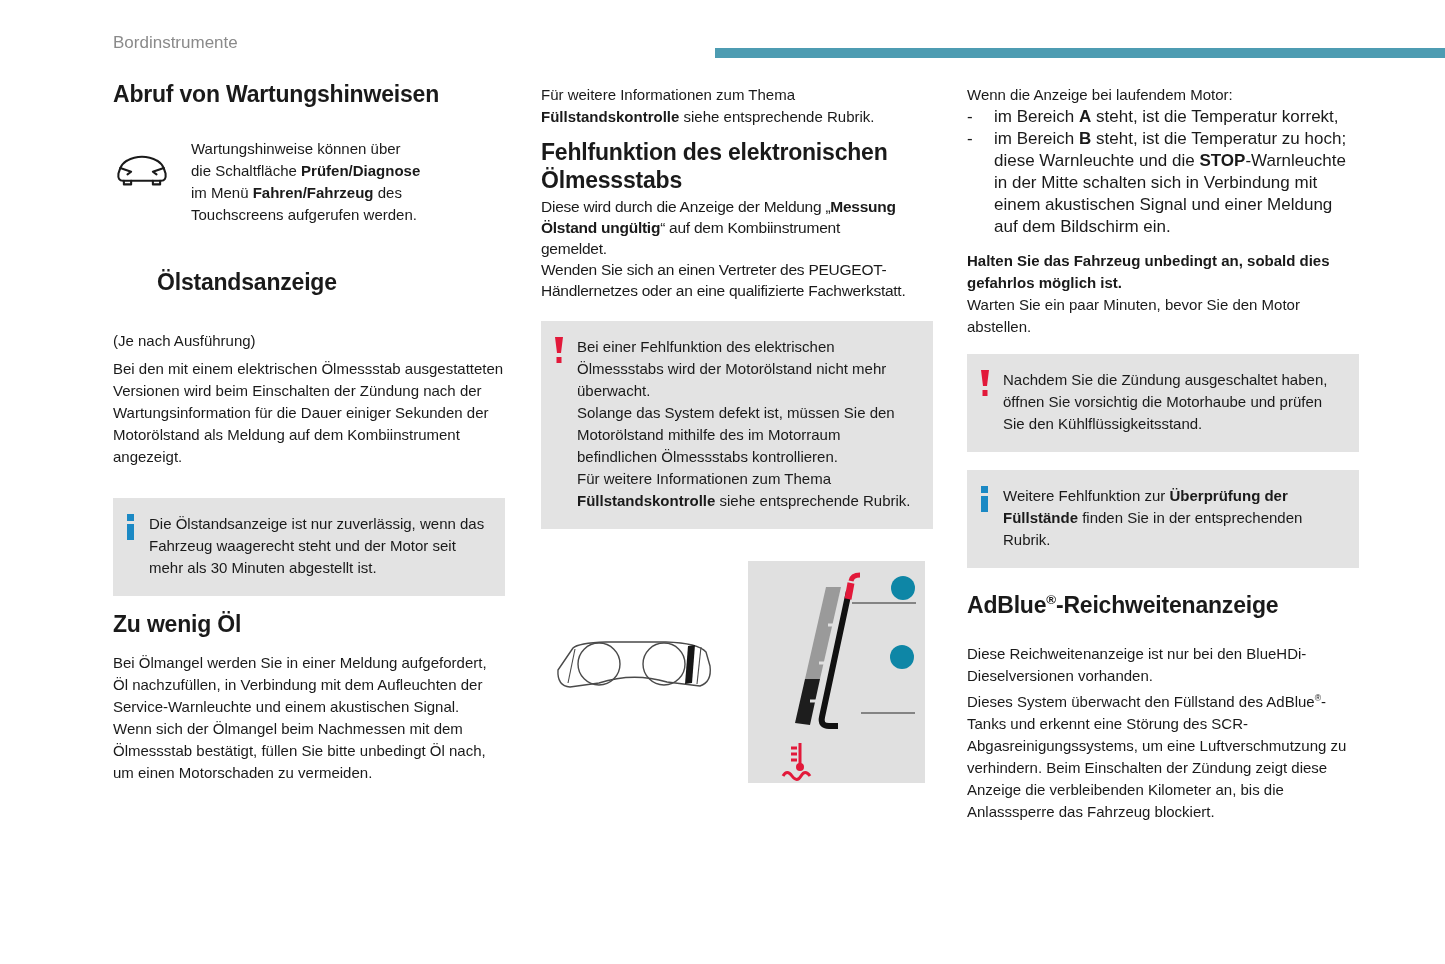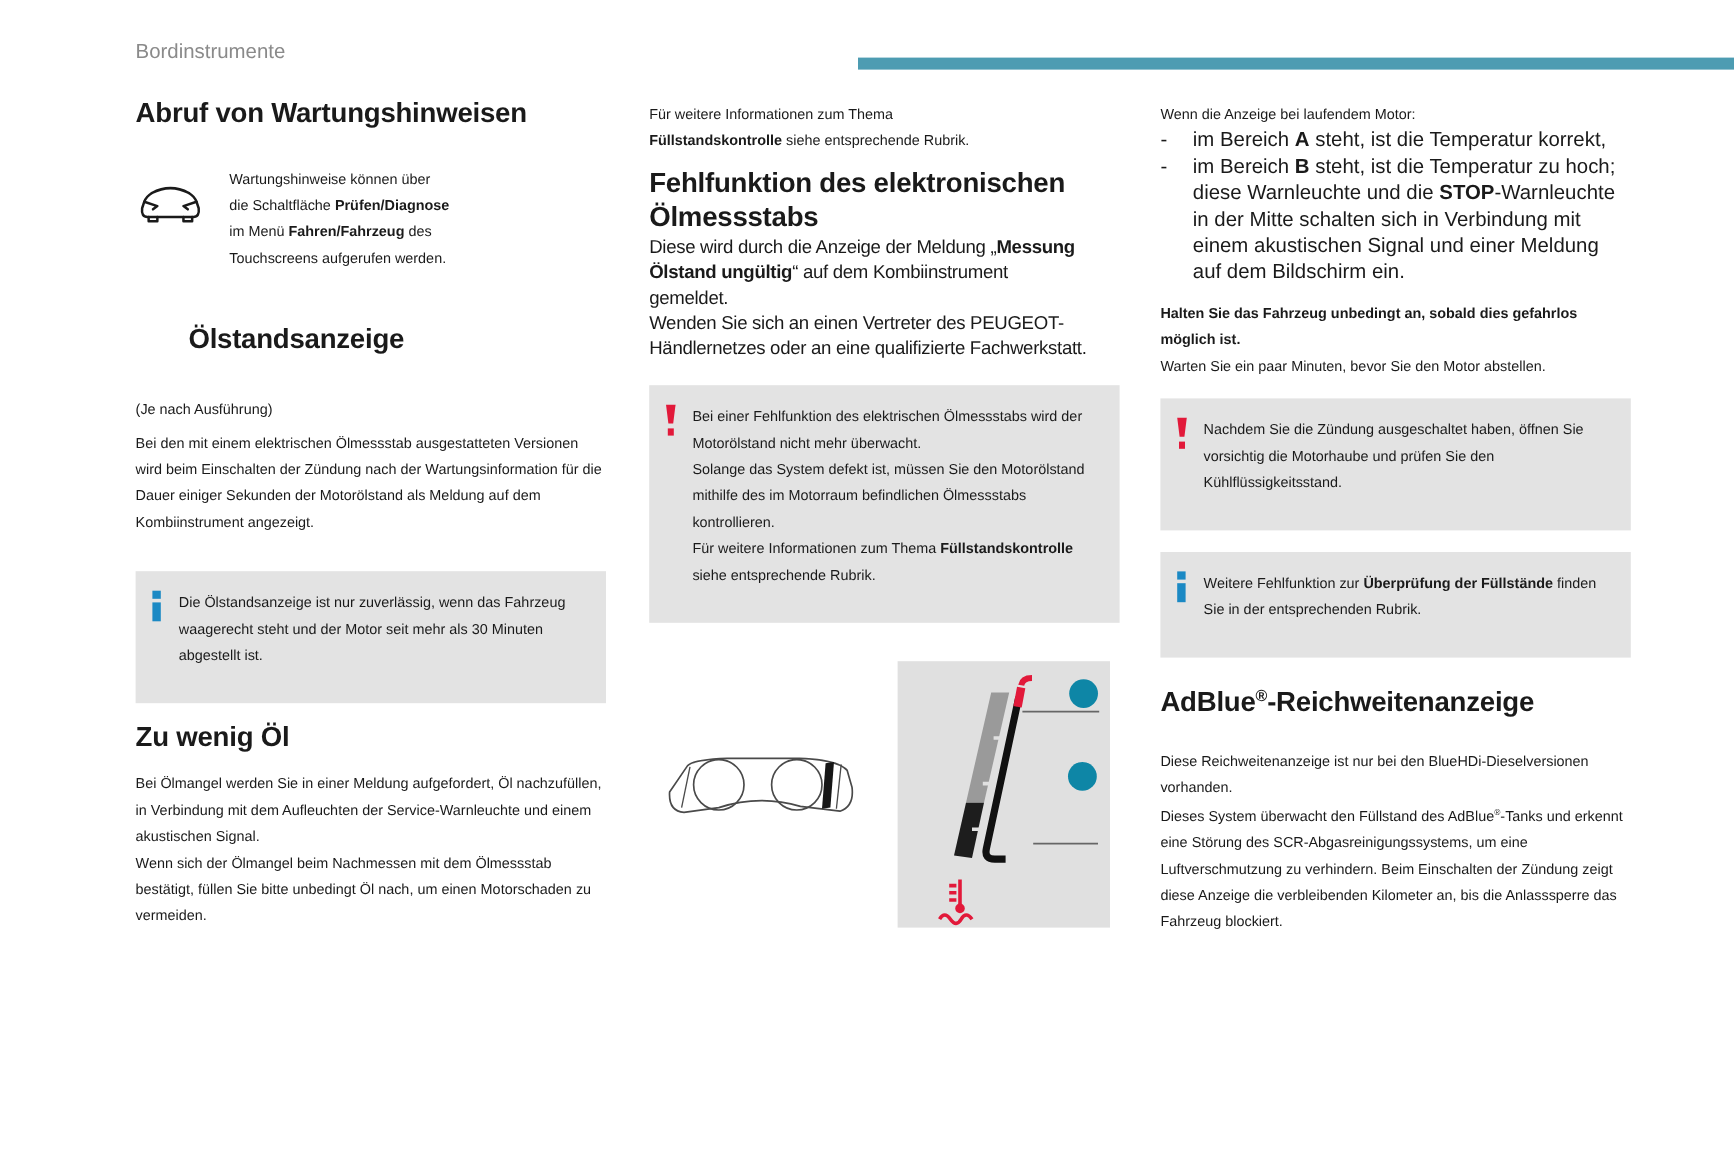--- a/index.html
+++ b/index.html
@@ -11,41 +11,41 @@
   .accent-bar{position:absolute;left:715px;top:48px;width:730px;height:10px;background:#4d9cb2;}
   .pagenum{position:absolute;left:38px;top:910px;font-size:18px;font-weight:700;color:#000000;}
 
   .col{position:absolute;width:392px;}
   #col1{left:113px;top:80px;}
   #col2{left:541px;top:84px;}
   #col3{left:967px;top:84px;}
 
   h1{font-size:23px;line-height:28px;font-weight:700;margin:0;letter-spacing:-0.2px;}
   p{margin:0;}
-  .body{font-size:12px;line-height:22px;white-space:pre-line;}
+  .body{font-size:15px;line-height:22px;white-space:pre-line;}
   .tight{font-size:15.5px;letter-spacing:-0.25px;line-height:21px;}
   .b{font-weight:700;}
   .sup{vertical-align:super;font-size:58%;}
 
   .media{margin-top:30px;display:flex;}
   .media-icon{width:78px;flex:none;padding-top:8px;}
   .mt-h-oil{margin-top:42px;margin-left:44px;}
   .variant{margin-top:34px;}
   .mt6{margin-top:6px;}
   .mt14{margin-top:14px;}
   .mt10{margin-top:10px;}
   .mt2{margin-top:2px;}
   .mt12{margin-top:12px;}
   .mt16{margin-top:16px;}
   .mt18{margin-top:18px;}
   .mt20{margin-top:20px;}
   .mt24{margin-top:24px;}
   .mt30{margin-top:30px;}
 
-  .note{position:relative;background:#e3e3e3;padding:15px 14px 29px 36px;}
+  .note{position:relative;background:#e3e3e3;padding:15px 14px 17px 36px;}
   .note .nicon{position:absolute;left:13px;top:16px;}
 
   .bullets{margin-top:0;}
   .bullet{display:flex;font-size:17px;line-height:22px;}
   .bullet .dash{width:27px;flex:none;}
   .bullet .btxt{flex:1;white-space:pre-line;}
 
   .figure{position:relative;height:232px;margin-top:28px;}
   .cluster{position:absolute;left:10px;top:76px;}
   .gauge{position:absolute;right:8px;top:4px;width:177px;height:222px;background:#e0e0e0;}

